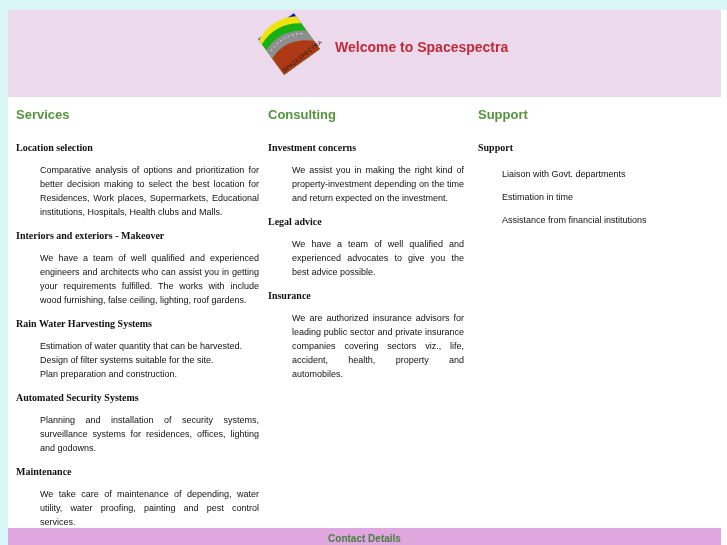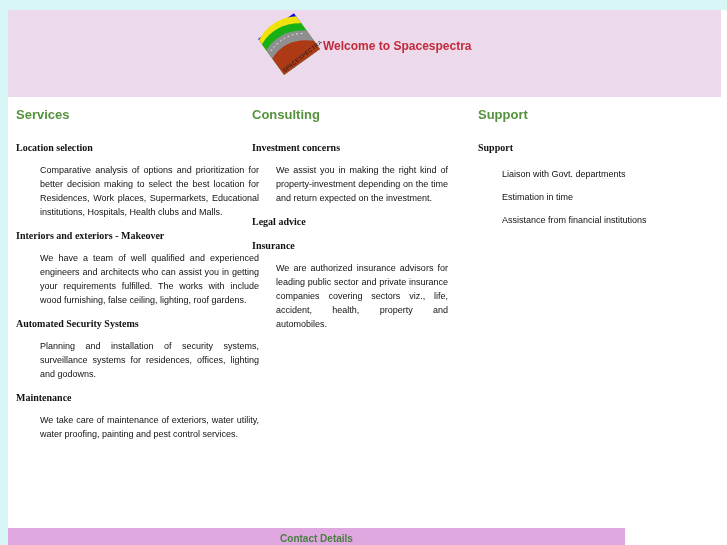--- a/index.html
+++ b/index.html
@@ -6,35 +6,35 @@
   body{
     width:727px;height:545px;position:relative;overflow:hidden;
     background:var(--page_bg,#d8f6f6);
     font-family:"Liberation Sans",sans-serif;
     color:var(--text,#111);
   }
   .card{position:absolute;left:8px;top:10px;width:719px;height:535px;background:var(--card_bg,#fff);}
   .header{position:absolute;left:0;top:0;width:713px;height:87px;background:var(--header_bg,#ecd9ec);}
   .logo{position:absolute;left:248px;top:1px;width:66px;height:66px;}
   .page-title{
-    position:absolute;left:315px;top:29px;
-    font-size:12px;font-weight:bold;color:var(--title_red,#c22a3a);white-space:nowrap;
+    position:absolute;left:327px;top:29px;
+    font-size:14px;font-weight:bold;color:var(--title_red,#c22a3a);white-space:nowrap;
   }
   .col{position:absolute;top:87px;font-size:9px;line-height:14px;}
   .col1{left:8px;width:243px;}
-  .col2{left:244px;width:196px;}
+  .col2{left:260px;width:196px;}
   .col3{left:470px;width:242px;}
   .col-title{font-size:13px;font-weight:bold;color:var(--heading_green,#55923e);margin:10px 0 19px;line-height:15px;}
   .sec-heading{font-size:10px;font-weight:bold;margin:10px 0 8px;line-height:14px;font-family:Liberation Serif, serif;}
   .sec-para{margin:0 0 0 24px;text-align:justify;}
   .sec-line{margin:0 0 0 24px;}
   .col3 .sec-heading{margin-bottom:12px;}
   .support-item{margin:0 0 9px 24px;}
   .footer{
-    position:absolute;left:0;bottom:0;width:617px;height:17px;
+    position:absolute;left:0;bottom:0;width:713px;height:17px;
     background:var(--footer_bg,#dfa6df);
     text-align:center;line-height:17px;
   }
   .footer span{font-size:10px;font-weight:bold;color:var(--footer_green,#47803e);cursor:pointer;}
 </style>
 </head>
 <body style="--page_bg: #d8f6f6; --card_bg: #ffffff; --header_bg: #ecd9ec; --footer_bg: #dfa6df; --title_red: #c22a3a; --heading_green: #55923e; --footer_green: #47803e; --text: #111111; --logo_blue: #0a0ad8; --logo_yellow: #f0e20c; --logo_green: #17b017; --logo_gray: #8f8f8f; --logo_red: #ad3a14; --logo_text_color: #1a1a1a;">
 
 <div class="card">
 
@@ -59,42 +59,49 @@
     <div class="section">
       <div class="sec-heading">Location selection</div>
       <div class="sec-para">Comparative analysis of options and prioritization for better decision making to select the best location for Residences, Work places, Supermarkets, Educational institutions, Hospitals, Health clubs and Malls.</div>
     </div>
 
     <div class="section">
       <div class="sec-heading">Interiors and exteriors - Makeover</div>
       <div class="sec-para">We have a team of well qualified and experienced engineers and architects who can assist you in getting your requirements fulfilled. The works with include wood furnishing, false ceiling, lighting, roof gardens.</div>
     </div>
 
+    <div class="section">
+      <div class="sec-heading">Rain Water Harvesting Systems</div>
+      <div class="sec-line">Estimation of water quantity that can be harvested.</div>
+      <div class="sec-line">Design of filter systems suitable for the site.</div>
+      <div class="sec-line">Plan preparation and construction.</div>
+    </div>
 
     <div class="section">
       <div class="sec-heading">Automated Security Systems</div>
       <div class="sec-para">Planning and installation of security systems, surveillance systems for residences, offices, lighting and godowns.</div>
     </div>
 
     <div class="section">
       <div class="sec-heading">Maintenance</div>
-      <div class="sec-para">We take care of maintenance of exteriors, water utility, water proofing, painting and pest control services.</div>
+      <div class="sec-para">We take care of maintenance of depending, water utility, water proofing, painting and pest control services.</div>
     </div>
   </div>
 
   <div class="col col2">
     <div class="col-title">Consulting</div>
 
     <div class="section">
       <div class="sec-heading">Investment concerns</div>
       <div class="sec-para">We assist you in making the right kind of property-investment depending on the time and return expected on the investment.</div>
     </div>
 
     <div class="section">
       <div class="sec-heading">Legal advice</div>
+      <div class="sec-para">We have a team of well qualified and experienced advocates to give you the best advice possible.</div>
     </div>
 
 
     <div class="section">
       <div class="sec-heading">Insurance</div>
       <div class="sec-para">We are authorized insurance advisors for leading public sector and private insurance companies covering sectors viz., life, accident, health, property and automobiles.</div>
     </div>
   </div>
 
   <div class="col col3">

